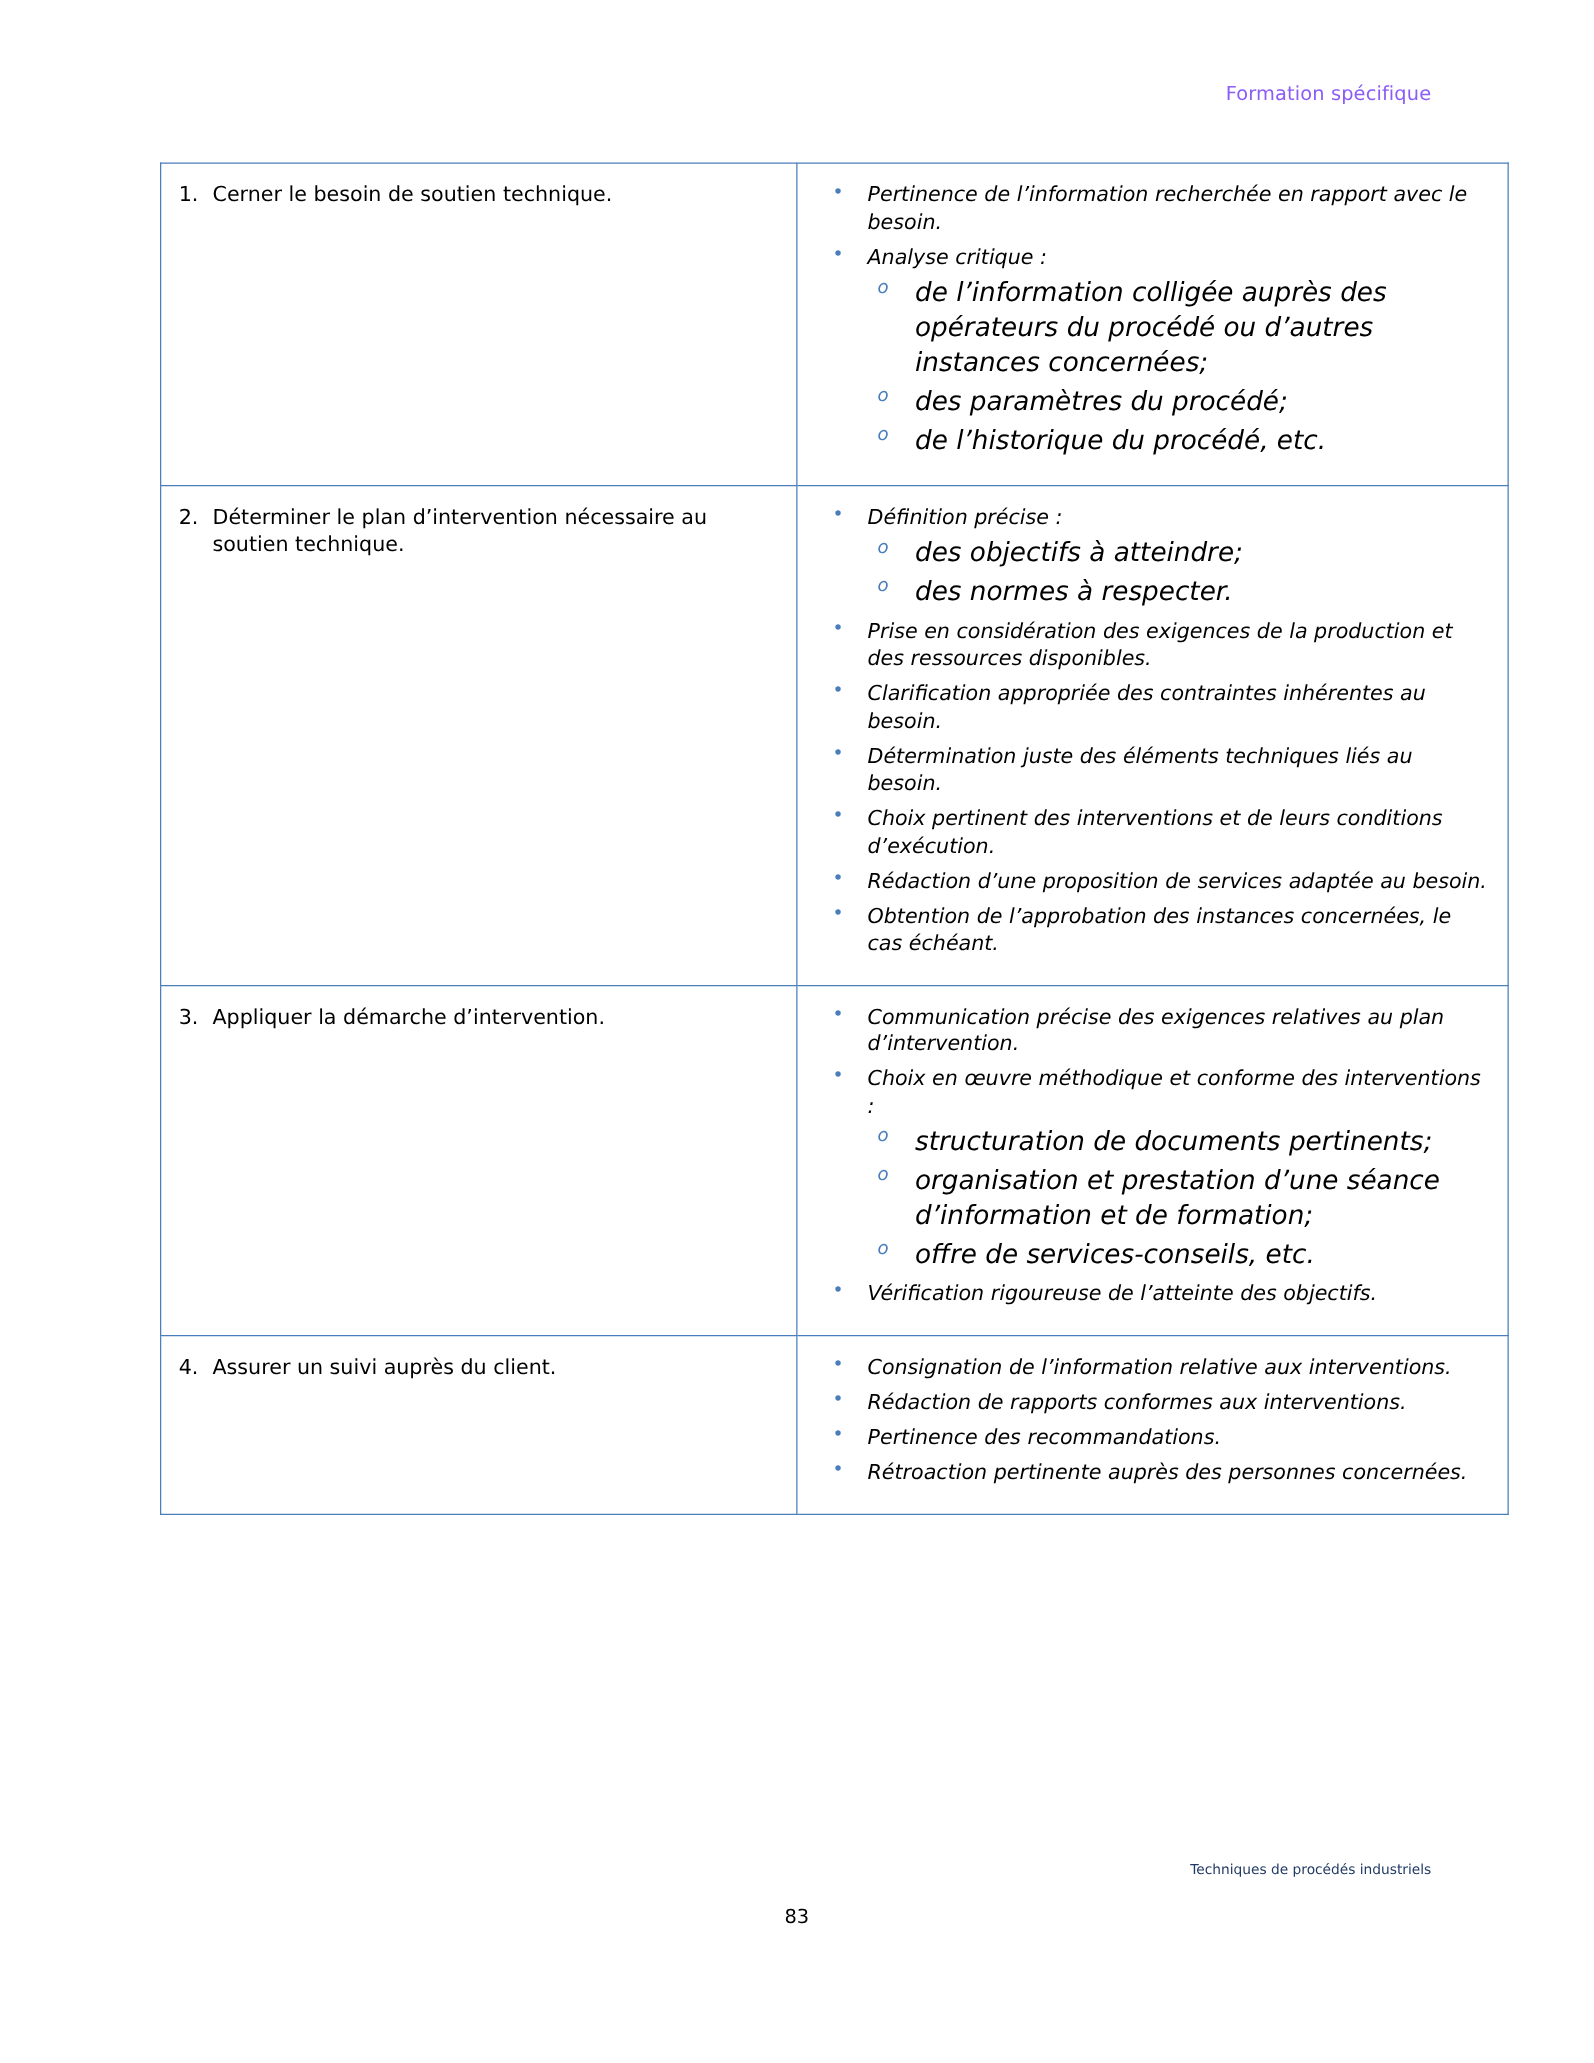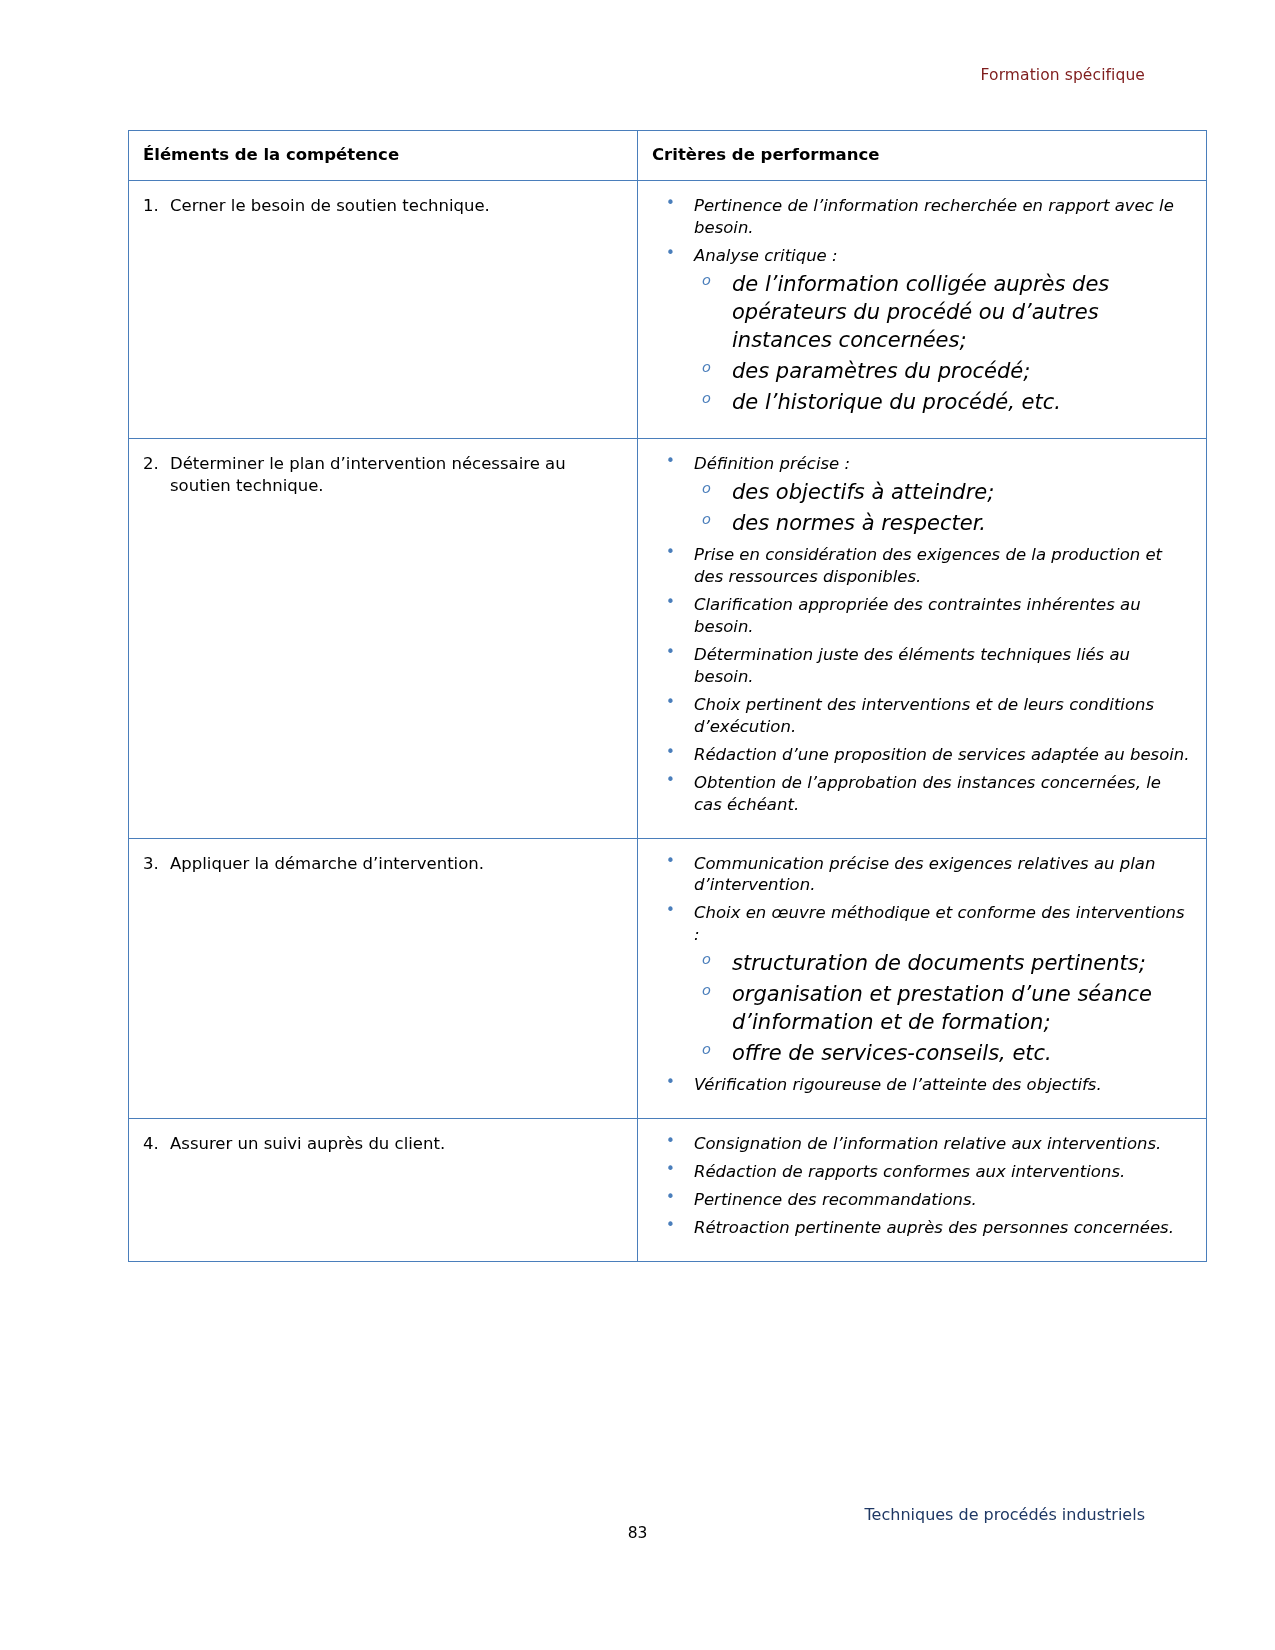--- a/index.html
+++ b/index.html
@@ -18,21 +18,21 @@
     position: relative;
     width: 1275px;
     height: 1650px;
     box-sizing: border-box;
   }
   .header-note {
     position: absolute;
     top: 66px;
     right: 130px;
     font-size: 15.5px;
-    color: #7f1d1d;
+    color: #8b5cf6;
     letter-spacing: 0.1px;
   }
   .comp-table {
     position: absolute;
     top: 130px;
     left: 128px;
     width: 1020px;
     border: 1.5px solid #4a7ebb;
     border-collapse: collapse;
     table-layout: fixed;
@@ -98,23 +98,23 @@
   ul.sub > li::before {
     content: "o";
     position: absolute;
     left: 8px;
     top: 0;
     color: #4a7ebb;
     font-size: 14.5px;
   }
   .footer-right {
     position: absolute;
-    bottom: 126px;
+    bottom: 148px;
     right: 130px;
-    font-size: 16px;
+    font-size: 11px;
     color: #1f3864;
   }
   .footer-page {
     position: absolute;
     bottom: 108px;
     left: 0;
     width: 1275px;
     text-align: center;
     font-size: 15.5px;
     color: #000000;
@@ -122,24 +122,20 @@
 </style>
 </head>
 <body>
 
 <div class="page">
 
   <div class="header-note">Formation spécifique</div>
 
   <table class="comp-table">
     <tbody>
-      <tr>
-        <td class="col-left head-cell">Éléments de la compétence</td>
-        <td class="col-right head-cell">Critères de performance</td>
-      </tr>
 
       <tr>
         <td class="col-left">
           <div class="elem-row">
             <span class="elem-num">1.</span>
             <span class="elem-text">Cerner le besoin de soutien technique.</span>
           </div>
         </td>
         <td class="col-right">
           <ul class="crit">

